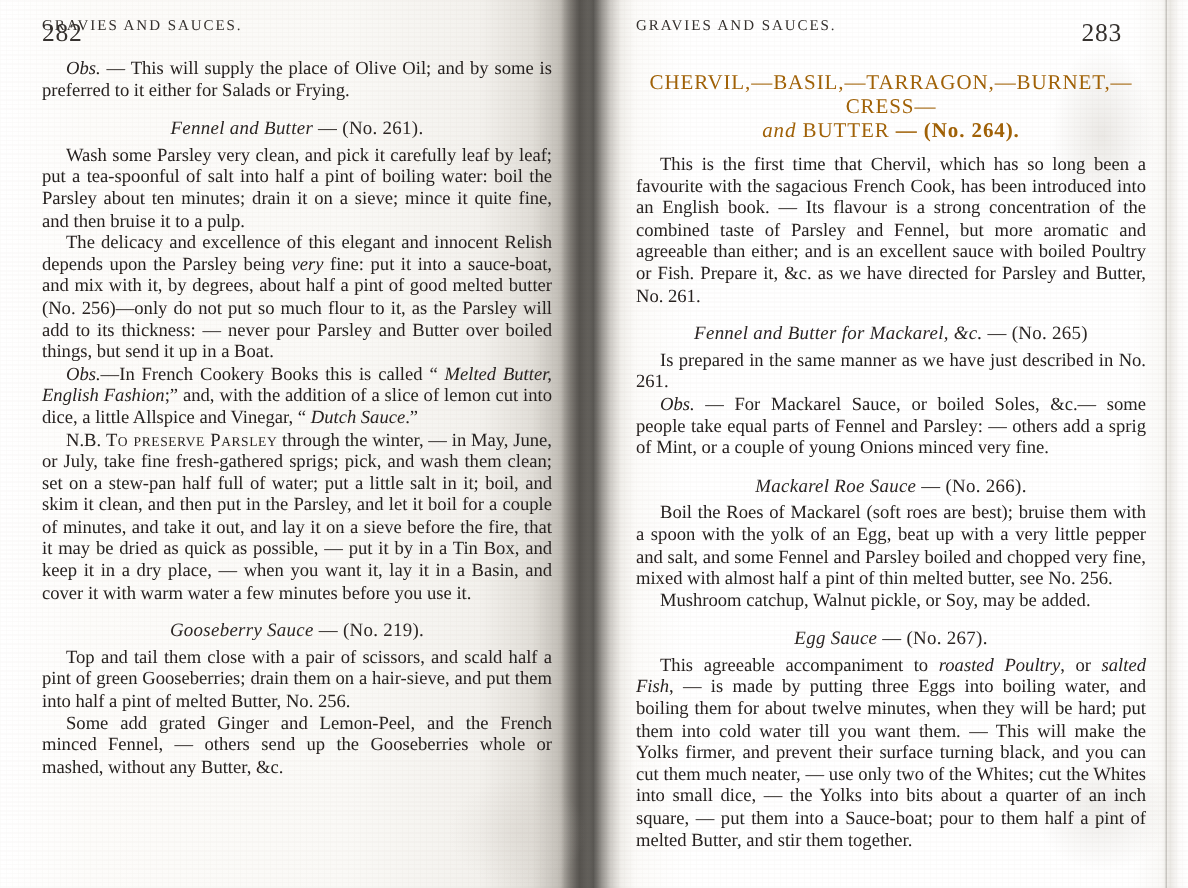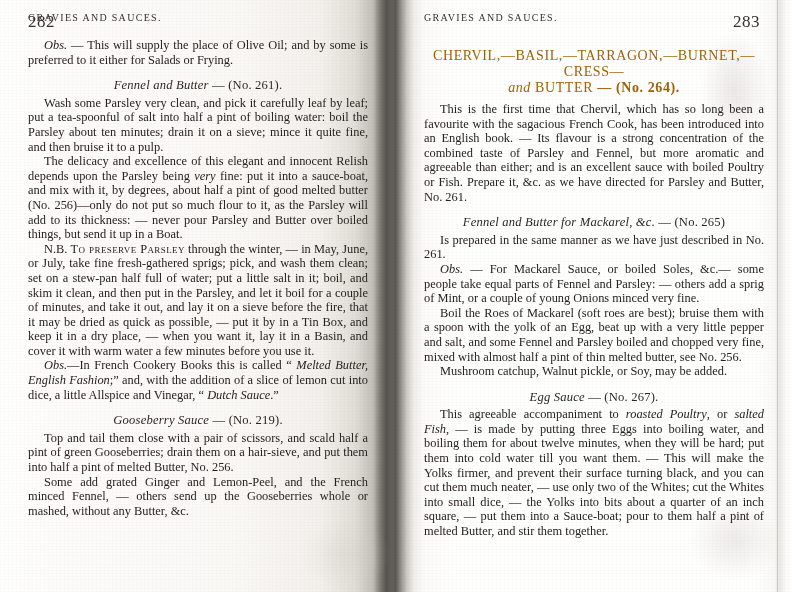--- a/index.html
+++ b/index.html
@@ -130,21 +130,21 @@
     color: #34302d;
   }
   .folio {
     position: absolute;
     top: 0;
     font-size: 17px;
     letter-spacing: 0.5px;
     color: #35312e;
   }
   .folio-left  { left: 0; }
-  .folio-right { right: 4px; }
+  .folio-right { right: 16px; }
 
   .body {
     font-size: 12.4px;
     line-height: 14.6px;
     text-align: justify;
     color: #272220;
   }
   .body p {
     margin: 0 0 0 0;
     text-indent: 16px;
@@ -205,32 +205,32 @@
       </div>
 
       <p>Wash some Parsley very clean, and pick it carefully leaf by leaf; put a tea-spoonful of salt into half a pint of boiling water: boil the Parsley about ten minutes; drain it on a sieve; mince it quite fine, and then bruise it to a pulp.</p>
 
       <p>The delicacy and excellence of this elegant and innocent
         Relish depends upon the Parsley being <i>very</i> fine:
         put it into a sauce-boat, and mix with it, by degrees, about half a pint of good melted butter (No. 256)—only do not
         put so much flour to it, as the Parsley will add to its thickness: — never pour Parsley and Butter over boiled
         things, but send it up in a Boat.</p>
 
+      <p><i>Obs.</i>—In
+        French Cookery Books this is called “ <i>Melted
+        Butter, English Fashion</i>;” and, with the addition of a slice of lemon cut into dice, a little Allspice and
+        Vinegar, “ <i>Dutch Sauce</i>.”</p>
+
       <p>N.B. <span class="sc">To preserve Parsley</span> through the winter, —
         in May, June, or July, take fine fresh-gathered sprigs; pick, and wash them clean; set on a stew-pan half full of
         water; put a little salt in it; boil, and skim it clean, and then put in the Parsley, and let it boil for a couple of
         minutes, and take it out, and lay it on a sieve before the fire, that it may be dried as quick as possible, — put it by
         in a Tin Box, and keep it in a dry place, — when you want it, lay it in a Basin, and cover it with warm water a
         few minutes before you use it.</p>
 
-      <p><i>Obs.</i>—In
-        French Cookery Books this is called “ <i>Melted
-        Butter, English Fashion</i>;” and, with the addition of a slice of lemon cut into dice, a little Allspice and
-        Vinegar, “ <i>Dutch Sauce</i>.”</p>
-
       <div class="sec-head">
         <span>Gooseberry Sauce</span><span class="rom"> — (No. 219).</span>
       </div>
 
       <p>Top and tail them close with a pair of scissors, and scald half a pint of green Gooseberries; drain them on a hair-sieve, and put them into half a pint of melted Butter, No. 256.</p>
       <p>Some add grated Ginger and Lemon-Peel, and the French minced Fennel, — others send up the Gooseberries whole or mashed, without any Butter, &amp;c.</p>
 
     </div>
   </div>
 
@@ -252,20 +252,23 @@
 
       <div class="sec-head">
         <span>Fennel and Butter for Mackarel, &amp;c.</span><span class="rom"> — (No. 265)</span>
       </div>
 
       <p>Is prepared in the same manner as we have just described in No. 261.</p>
       <p><i>Obs.</i>
         — For Mackarel Sauce, or boiled Soles, &amp;c.— some people take equal parts of Fennel and Parsley: —
         others add a sprig of Mint, or a couple of young Onions minced very fine.</p>
 
+      <div class="sec-head">
+        <span>Mackarel Roe Sauce</span><span class="rom"> — (No. 266).</span>
+      </div>
 
       <p>Boil the Roes of Mackarel (soft roes are best); bruise them with a spoon with the yolk of an Egg, beat up with a very little pepper and salt, and some Fennel and Parsley boiled and chopped very fine, mixed with almost half a pint of thin melted butter, see No. 256.</p>
       <p>Mushroom catchup, Walnut pickle, or Soy, may be added.</p>
 
       <div class="sec-head">
         <span>Egg Sauce</span><span class="rom"> — (No. 267).</span>
       </div>
 
       <p>This agreeable accompaniment to <i>roasted Poultry</i>, or <i>salted Fish</i>, — is made by putting three Eggs into boiling water, and boiling them
         for about twelve minutes, when they will be hard; put them into cold water till you want them. — This will make

